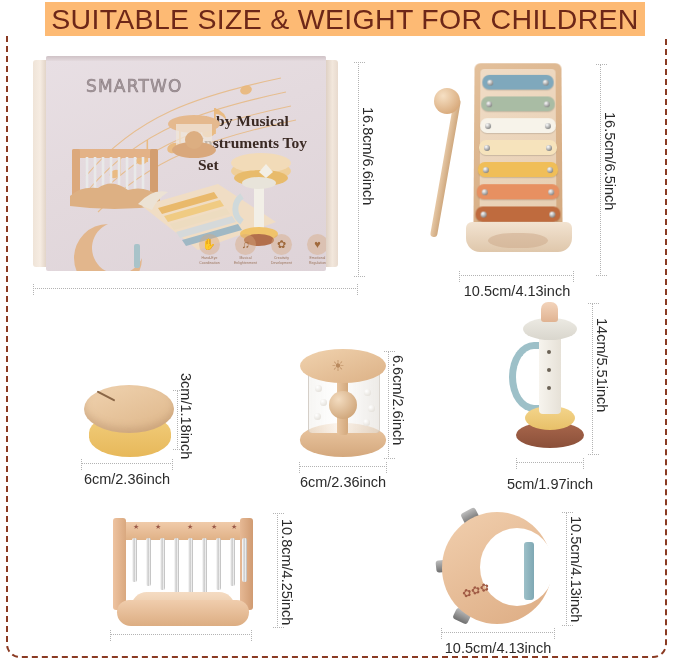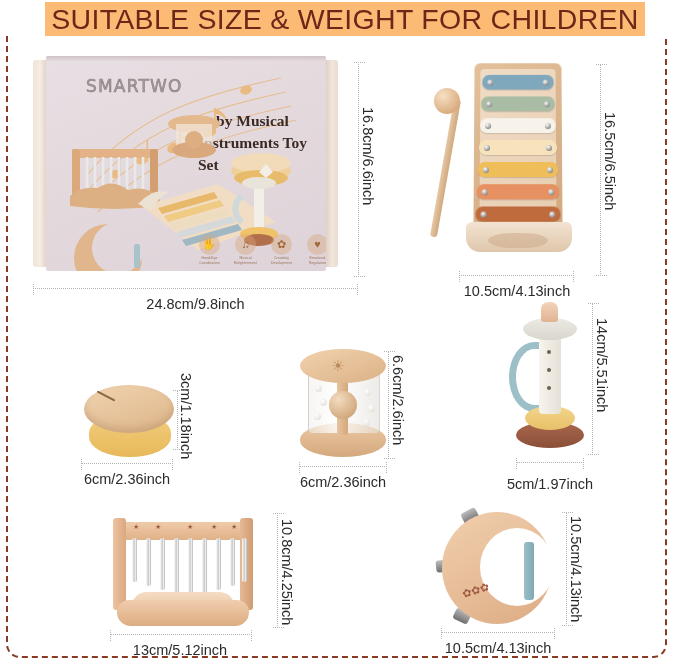--- a/index.html
+++ b/index.html
@@ -499,21 +499,20 @@
           <div class="feat-txt">Emotional Regulation</div>
         </div>
       </div>
     </div>
   </div>
 
   <div class="dimline-v" style="left:358px; top:62px; height:215px;"></div>
   <div class="dimlabel-v" style="left:376px; top:107px;">16.8cm/6.6inch</div>
 
   <div class="dimline-h" style="left:33px; top:288px; width:325px;"></div>
-  <div class="dimlabel-h" style="left:33px; top:296px; width:325px;">24.8cm/9.8inch</div>
 
   <div id="xylophone">
     <div id="xylo-body">
       <div id="xylo-inner"></div>
       <div class="xbar" style="left:8px;  top:12px;  width:72px; height:15px; background:#7FA8BC;">
         <span class="pin l"></span>
         <span class="pin r"></span>
       </div>
       <div class="xbar" style="left:7px;  top:34px;  width:74px; height:15px; background:#A9BCA4;">
         <span class="pin l"></span>
@@ -622,21 +621,20 @@
     <span class="ch-bar" style="left:127px; height:48px;"></span>
     <span class="ch-bar" style="left:139px; height:44px;"></span>
     <div id="ch-base-top"></div>
     <div id="ch-base"></div>
   </div>
 
   <div class="dimline-v" style="left:277px; top:513px; height:115px;"></div>
   <div class="dimlabel-v" style="left:295px; top:519px;">10.8cm/4.25inch</div>
 
   <div class="dimline-h" style="left:110px; top:634px; width:142px;"></div>
-  <div class="dimlabel-h" style="left:100px; top:642px; width:160px;">13cm/5.12inch</div>
 
   <div id="moon">
     <span class="moon-jingle" style="left:22px; top:0px; transform:rotate(-28deg);"></span>
     <span class="moon-jingle" style="left:-4px; top:50px; transform:rotate(-6deg);"></span>
     <span class="moon-jingle" style="left:14px; top:100px; transform:rotate(26deg);"></span>
     <div id="moon-disc"></div>
     <div id="moon-cut"></div>
     <div id="moon-bar"></div>
     <div id="moon-leaf">✿✿✿</div>
   </div>

